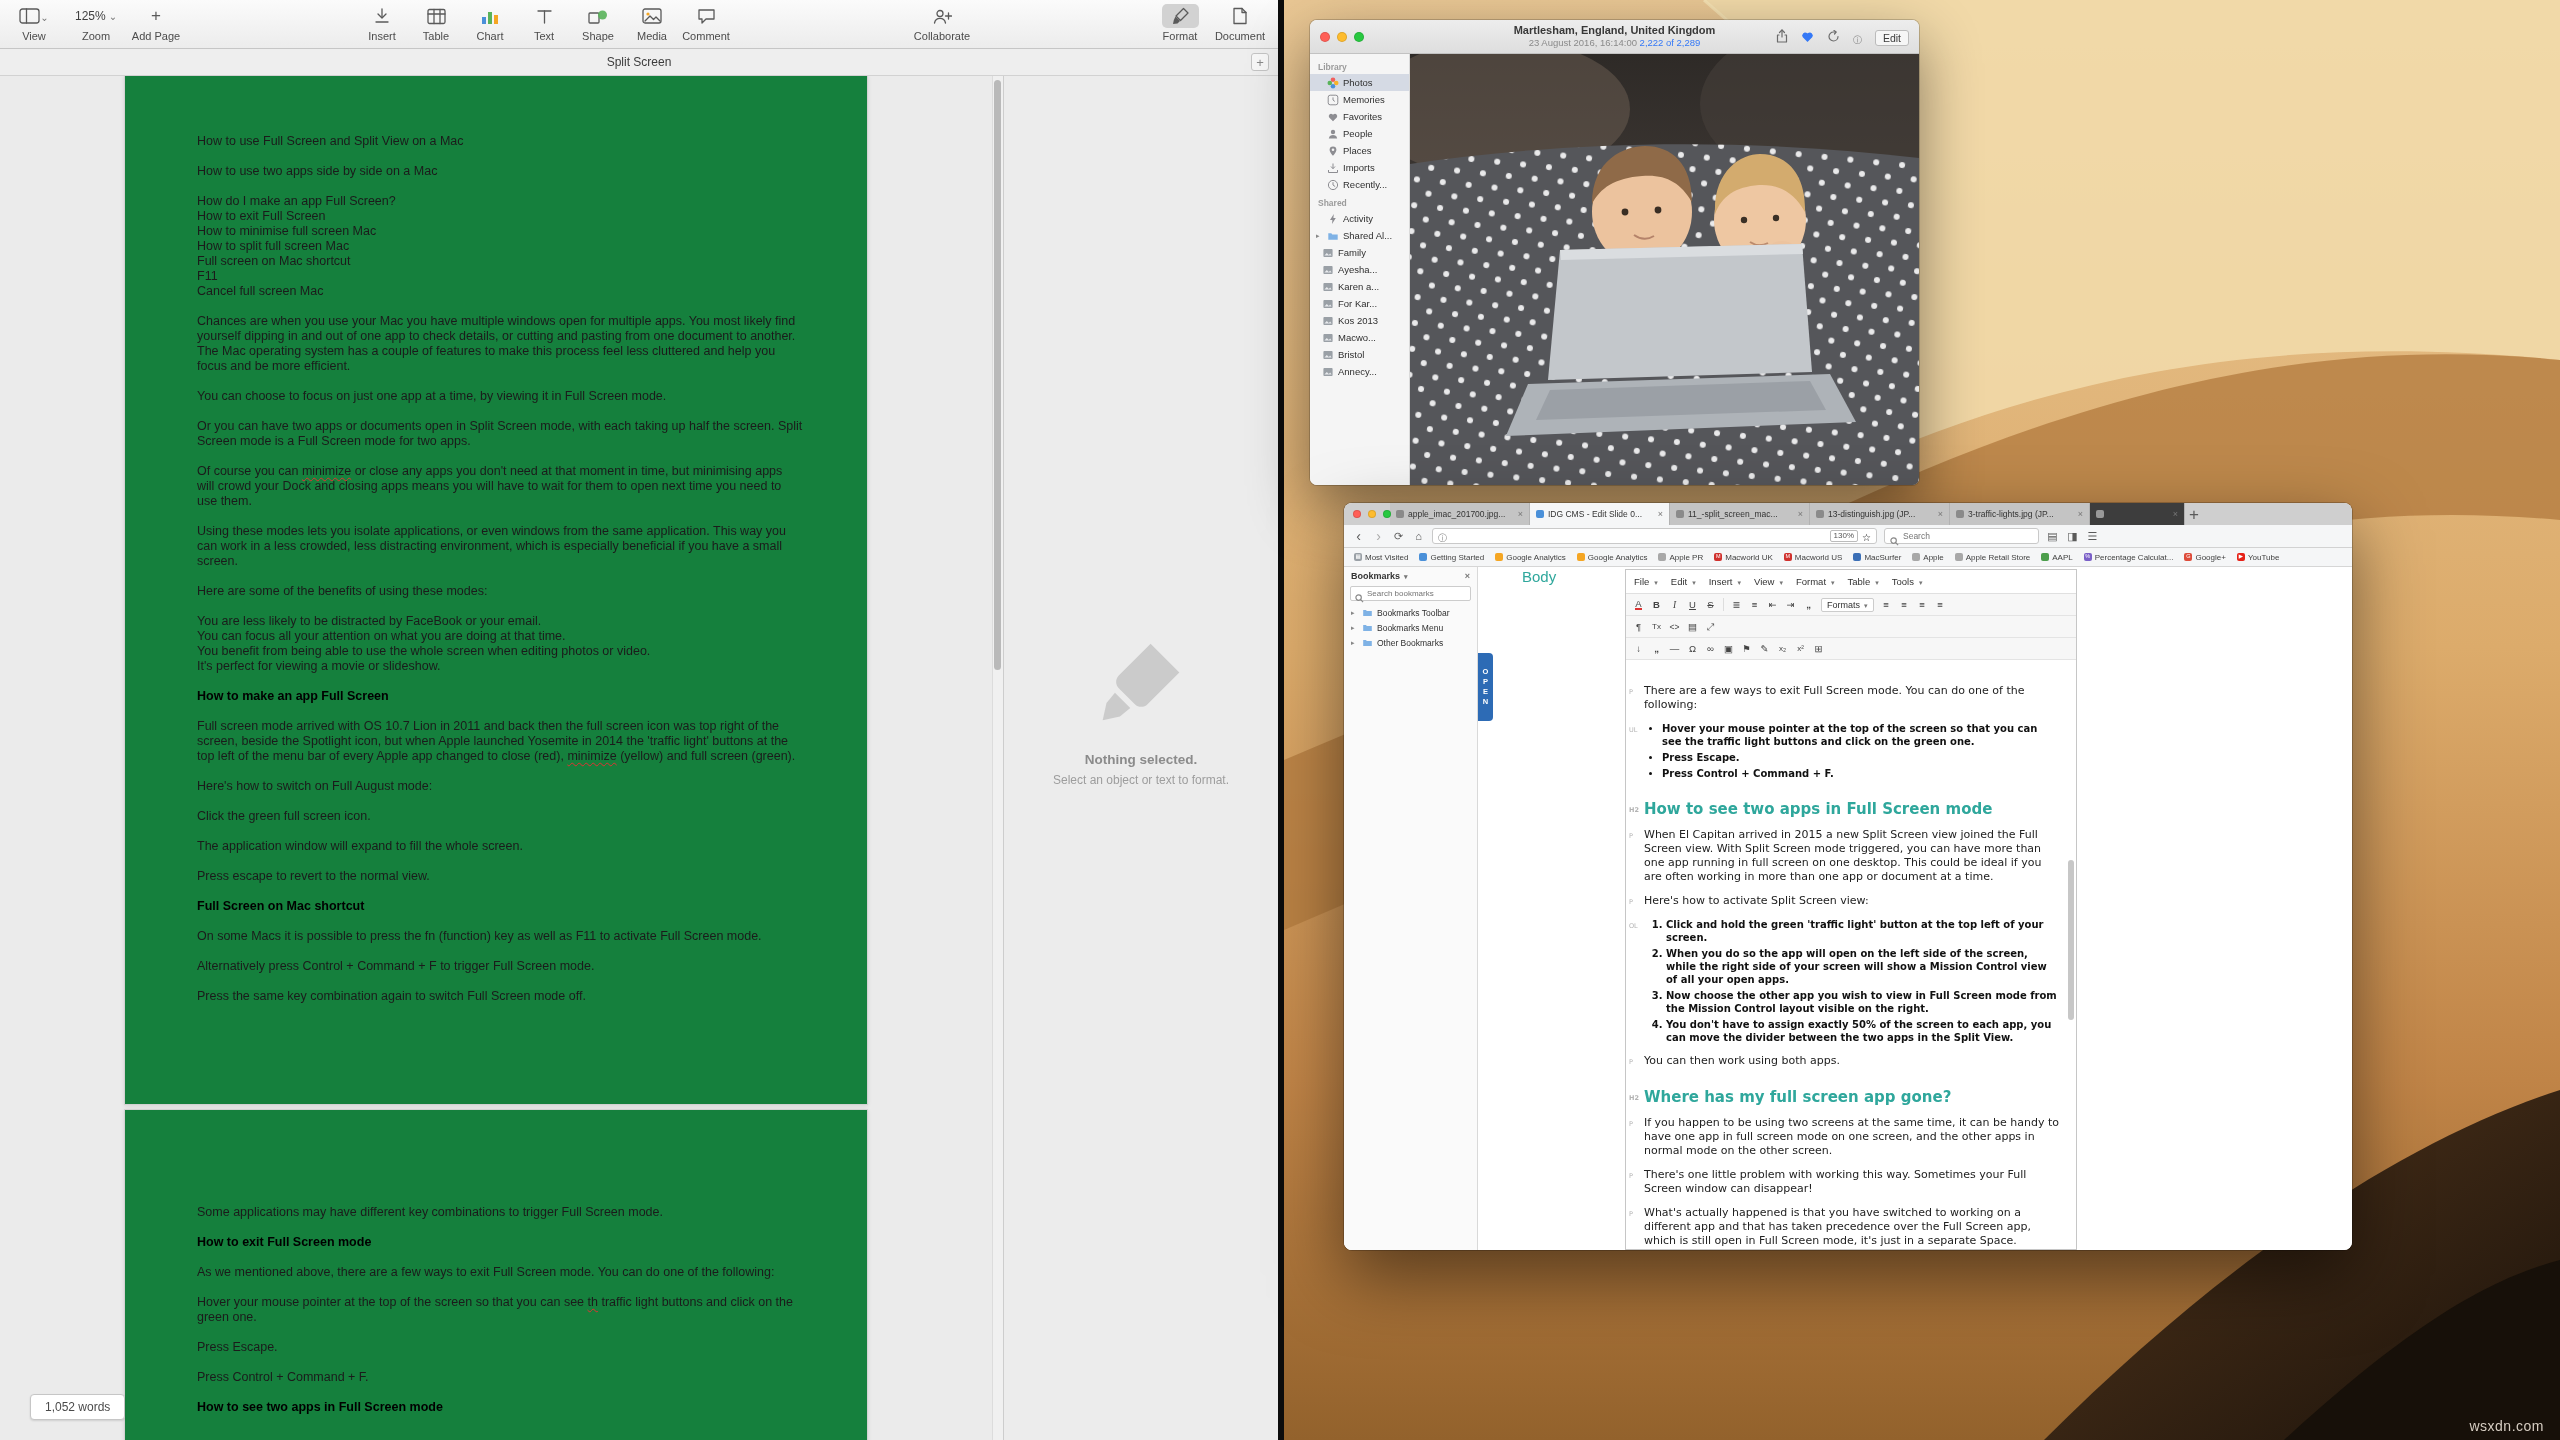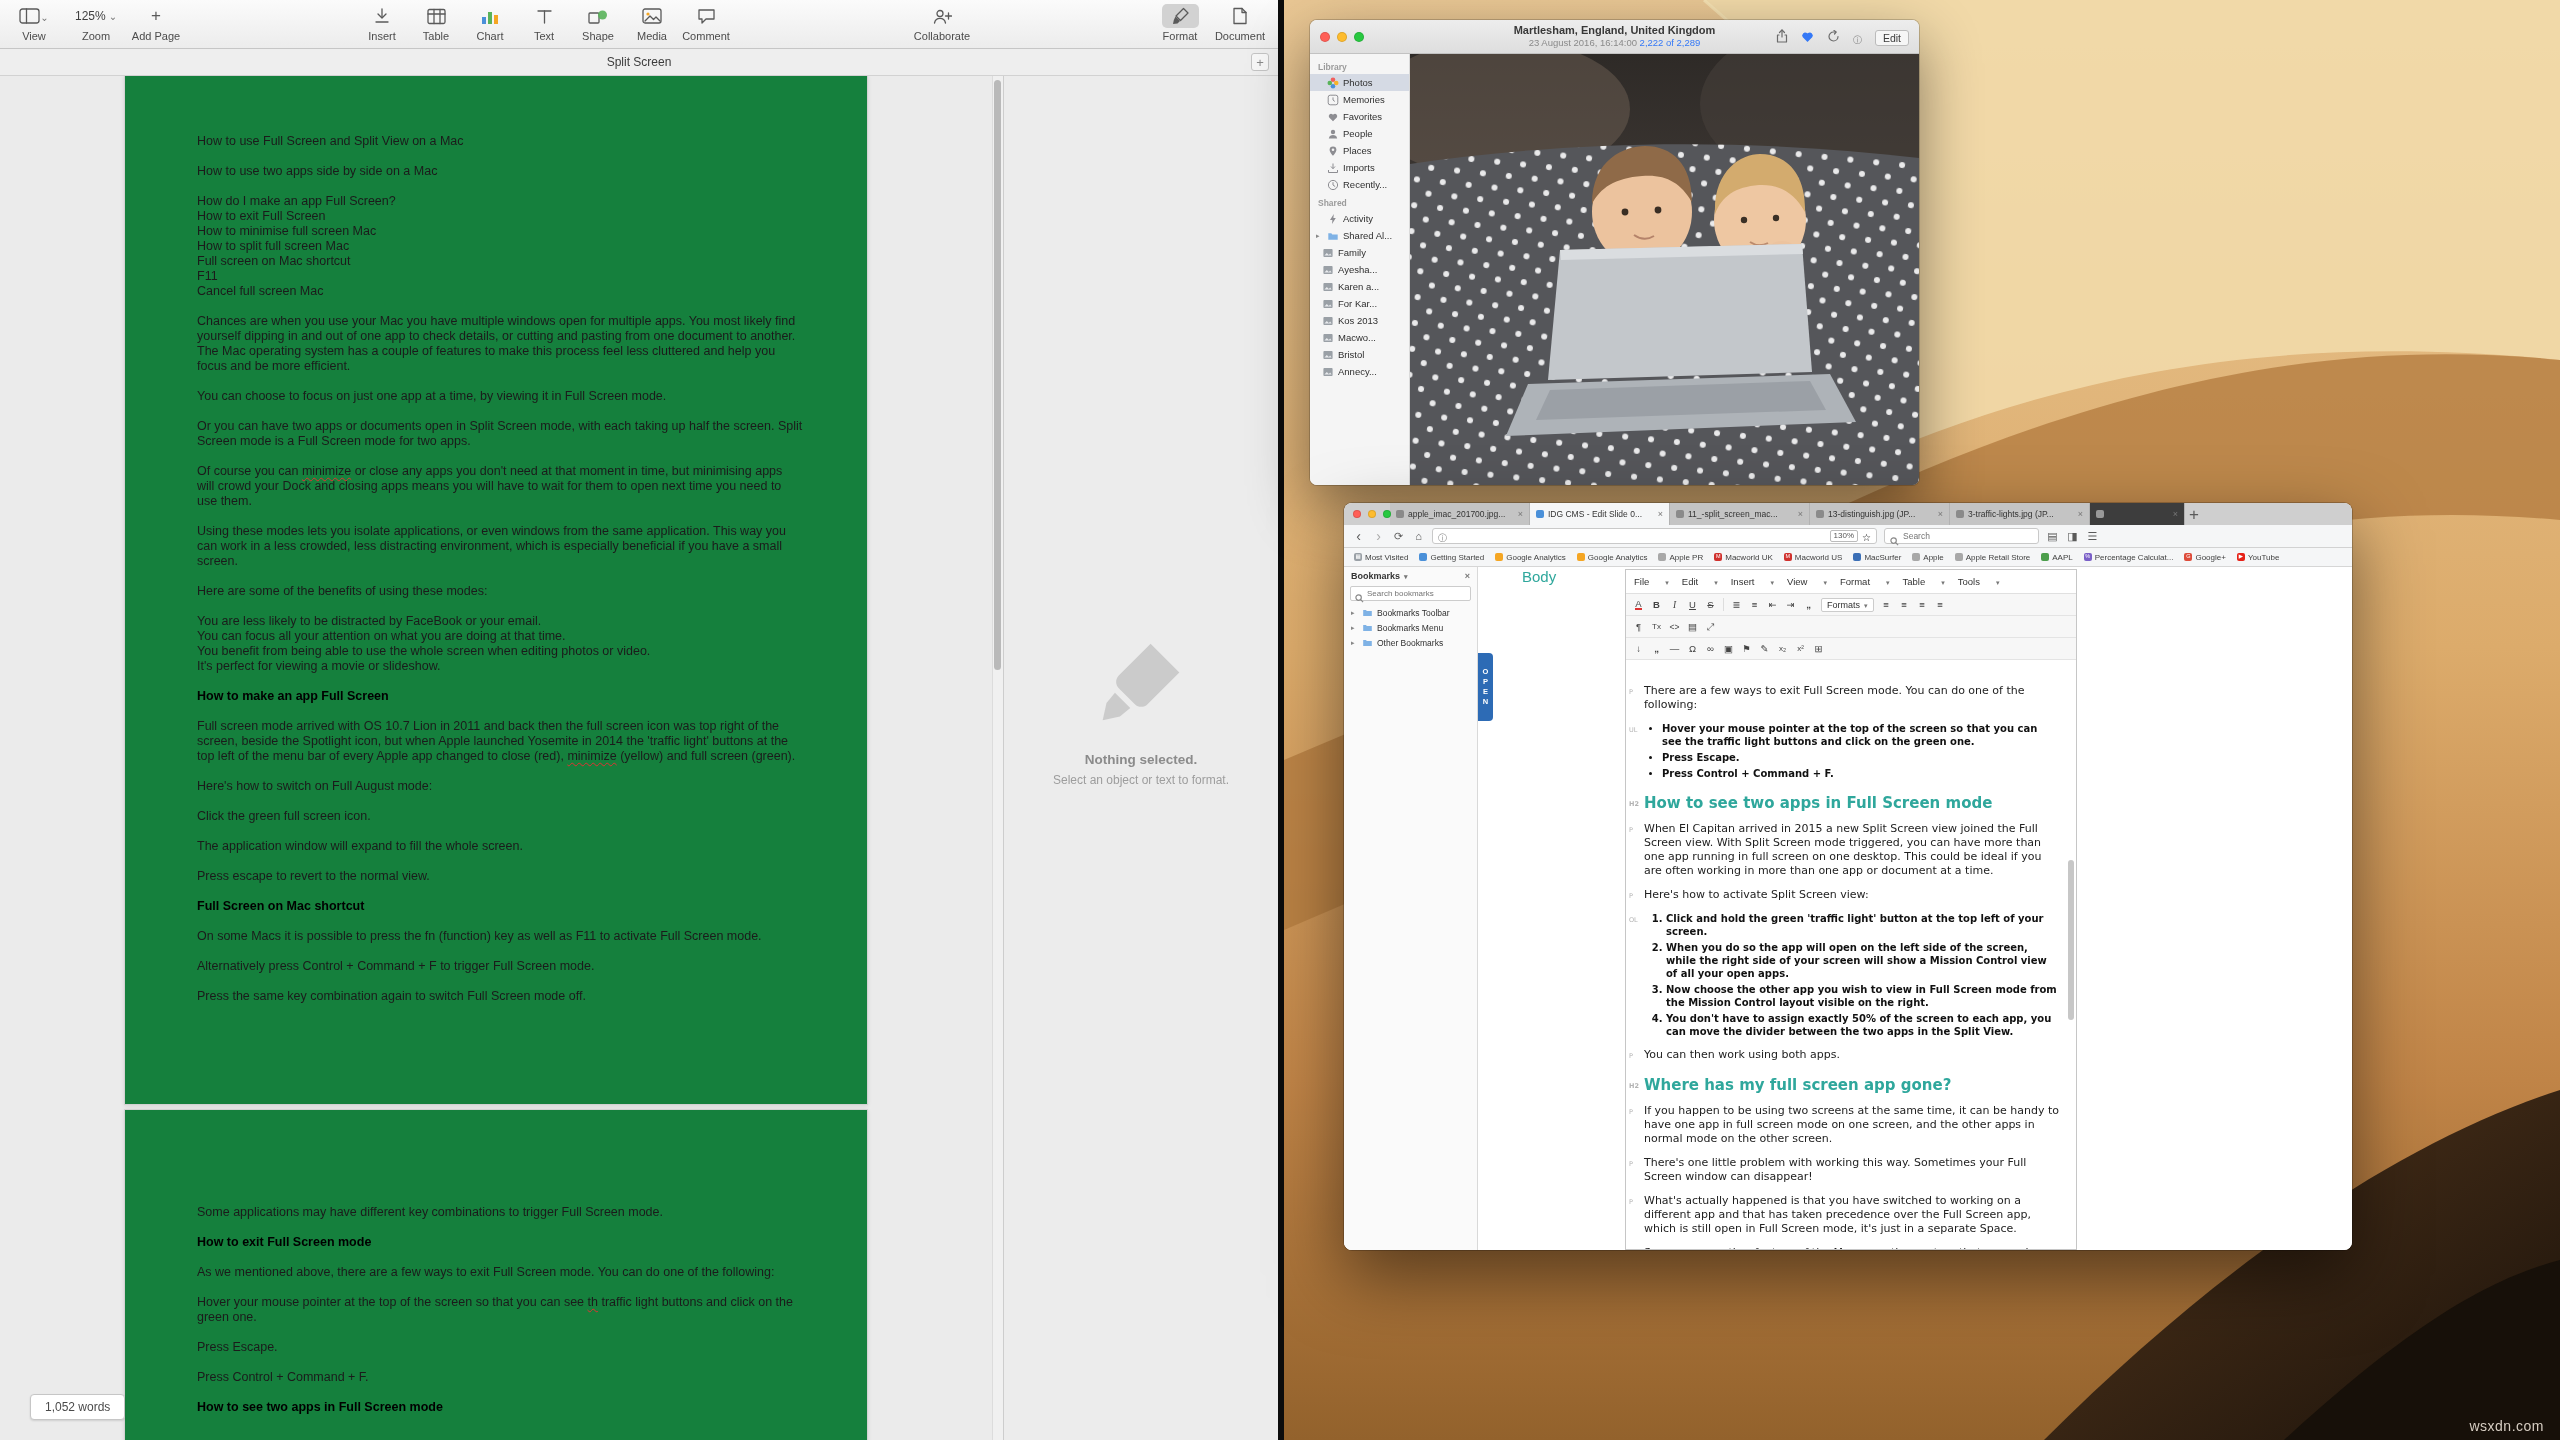--- a/index.html
+++ b/index.html
@@ -126,21 +126,21 @@
   .bm-row{display:flex;align-items:center;gap:4px;padding:2px 7px;font-size:8.5px;color:#2f2f2f}
   .bm-row .exp{width:7px;font-size:7px;color:#888;visibility:visible}
   .bm-row .ic{width:11px;height:11px;display:flex}
   .bm-row .ic svg{width:11px;height:11px}
 
   .open-tab{position:absolute;left:134px;top:86px;width:15px;height:68px;background:#2d6bb5;border-radius:0 4px 4px 0;color:#fff;display:flex;align-items:center;justify-content:center;font-size:7.5px;font-weight:bold;writing-mode:vertical-lr;text-orientation:upright;letter-spacing:1px}
   .body-label{position:absolute;left:178px;top:1px;font-size:15px;font-weight:normal;color:#2fa79c}
 
   .editor{position:absolute;left:281px;top:2px;width:452px;bottom:0;border:1px solid #c6c6c6;background:#fff}
   .mce-menu{height:24px;display:flex;align-items:center;padding:0 8px;gap:13px;border-bottom:1px solid #e0e0e0;background:#fff}
-  .menu-item{display:flex;align-items:flex-end;gap:16px;font-size:9.5px;color:#333}
+  .menu-item{display:flex;align-items:flex-end;gap:5px;font-size:9.5px;color:#333}
   .mce-tb{display:flex;align-items:center;padding:2px 4px;gap:1px;border-bottom:1px solid #e4e4e4;background:#f7f7f7}
   .mbtn{min-width:17px;height:17px;border-radius:2px;display:flex;align-items:center;justify-content:center;font-size:9.5px;color:#444}
   .sep{width:1px;height:13px;background:#ddd;margin:0 3px}
   .formats{border:1px solid #ccc;background:#fff;border-radius:2px;font-size:9px;color:#333;padding:1px 5px;display:flex;align-items:center;gap:4px;margin:0 3px}
   .g-color::before{content:"A";border-bottom:2px solid #d33;line-height:9px}
   .g-bold::before{content:"B";font-weight:bold}
   .g-italic::before{content:"I";font-style:italic;font-family:"Liberation Serif",serif}
   .g-under::before{content:"U";text-decoration:underline}
   .g-strike::before{content:"S";text-decoration:line-through}
   .g-ul::before{content:"≣"}
@@ -161,21 +161,21 @@
   .g-img::before{content:"▣"}
   .g-flag::before{content:"⚑"}
   .g-find::before{content:"✎"}
   .g-sub::before{content:"x₂";font-size:8px}
   .g-sup::before{content:"x²";font-size:8px}
   .g-grid::before{content:"⊞"}
 
   .mce-body{position:absolute;top:106px;left:0;right:0;bottom:0;overflow:hidden;padding:8px 16px 0 18px;font-family:"DejaVu Sans",sans-serif}
   .eblk{position:relative;font-size:11px;line-height:14px;color:#222;margin-bottom:10px}
   .eblk .marker{position:absolute;left:-15px;top:1px;font-size:6.5px;color:#b3b3b3}
-  .eblk.h2{color:#2fa79c;font-size:15px;line-height:18px;font-weight:bold;margin:14px 0 10px}
+  .eblk.h2{color:#2fa79c;font-size:15px;line-height:18px;font-weight:bold;margin:20px 0 10px}
   .eblk.ul ul{margin:0 0 0 18px}
   .eblk.ol ol{margin:0 0 0 22px}
   .eblk li{font-size:10px;line-height:13px;font-weight:bold;color:#111;margin-bottom:3px}
   .ed-scroll{position:absolute;right:2px;top:290px;width:6px;height:160px;border-radius:3px;background:#c7c7c7}
 </style>
 </head>
 <body>
 
 <div class="screen">
 

